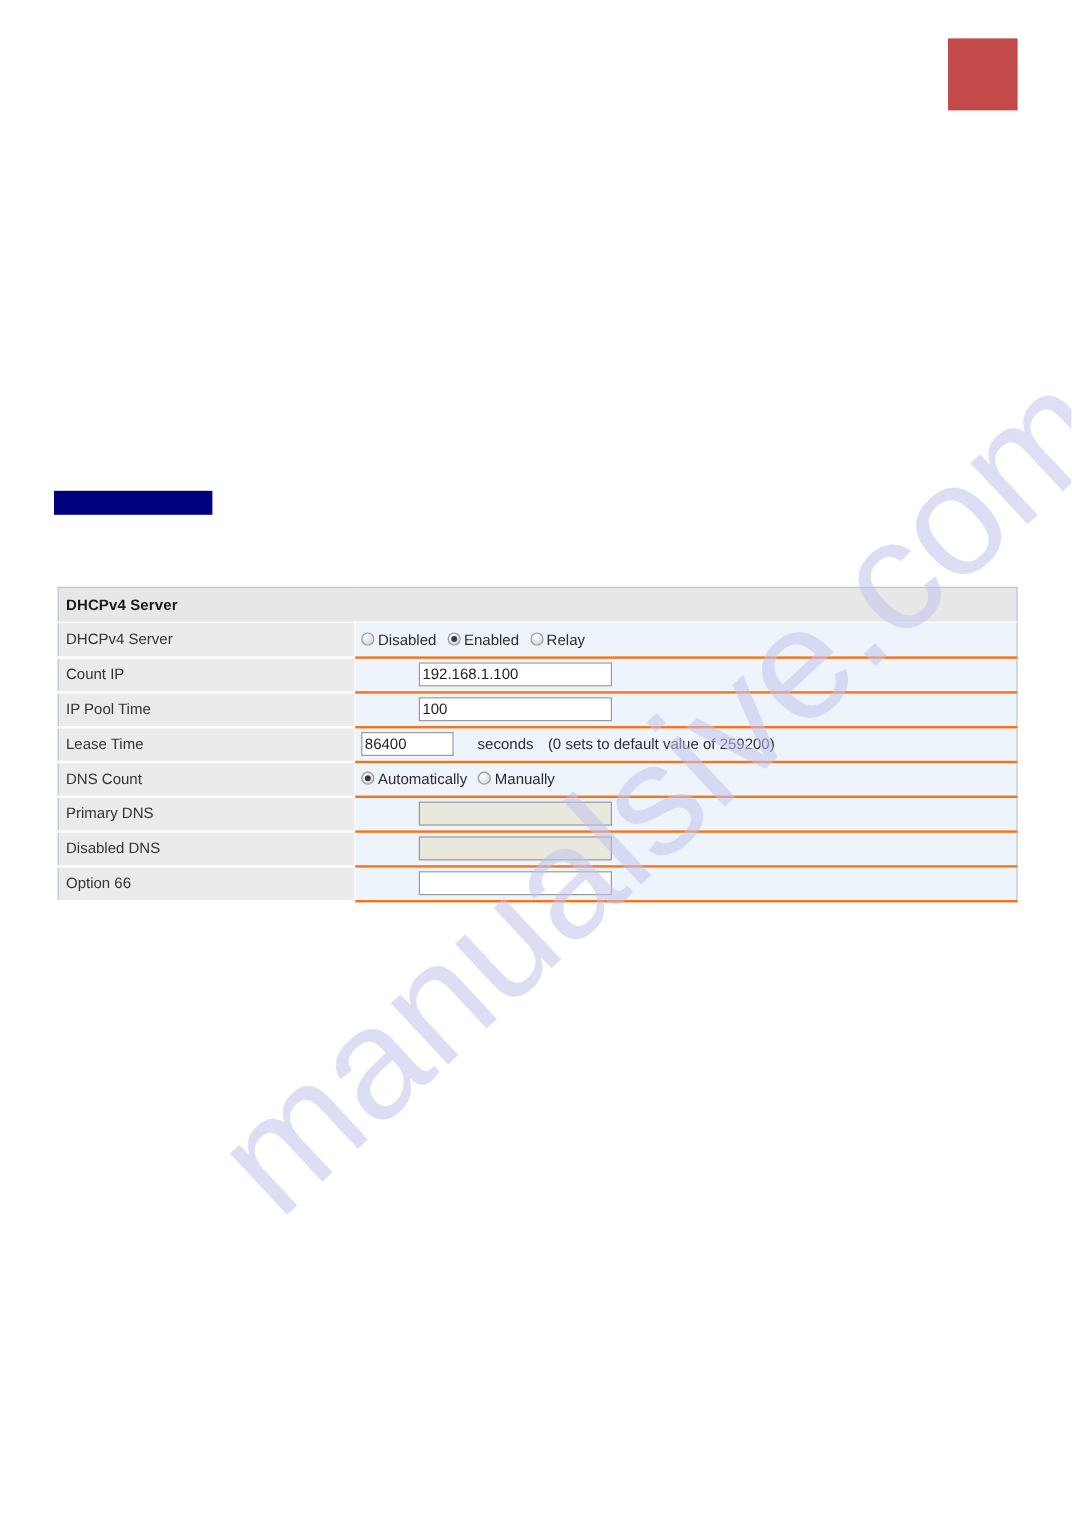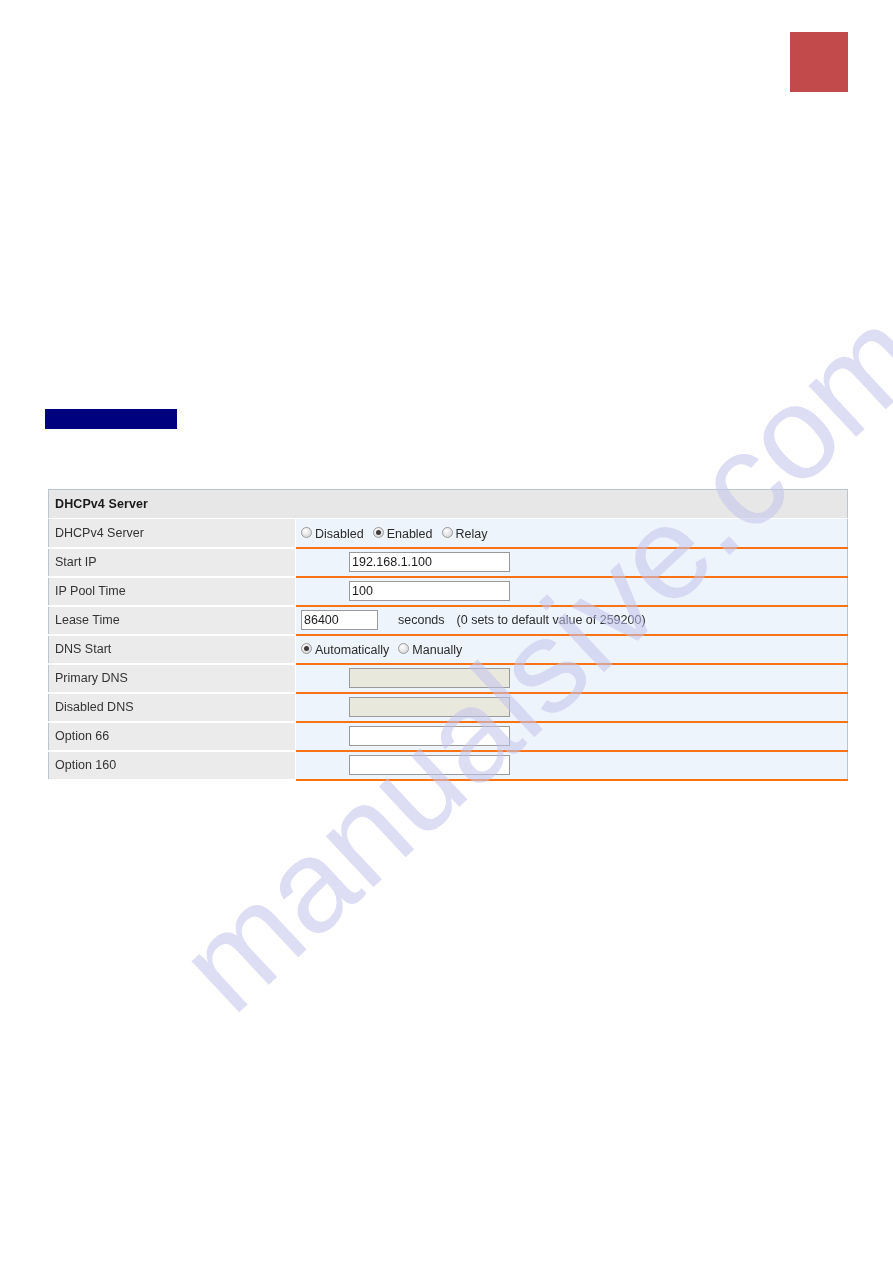--- a/index.html
+++ b/index.html
@@ -195,47 +195,43 @@
   <table id="settings-table">
     <tbody id="table-body">
       <tr class="section-head">
         <td colspan="2">DHCPv4 Server</td>
       </tr>
     <tr>
           <td class="label-cell">DHCPv4 Server</td>
           <td class="value-cell"><span class="radio-group"><label class="radio-opt"><span class="radio-dot"></span><span class="radio-label">Disabled</span></label><label class="radio-opt checked"><span class="radio-dot"></span><span class="radio-label">Enabled</span></label><label class="radio-opt"><span class="radio-dot"></span><span class="radio-label">Relay</span></label></span></td>
         </tr>
         <tr>
-          <td class="label-cell">Start IP</td>
+          <td class="label-cell">Count IP</td>
           <td class="value-cell"><input type="text" class="txt wide" value="192.168.1.100" style=""></td>
         </tr>
         <tr>
           <td class="label-cell">IP Pool Time</td>
           <td class="value-cell"><input type="text" class="txt wide" value="100" style=""></td>
         </tr>
         <tr>
           <td class="label-cell">Lease Time</td>
           <td class="value-cell"><input type="text" class="txt narrow" value="86400" style=""><span class="hint-text">seconds</span><span class="hint-text hint-note">(0 sets to default value of 259200)</span></td>
         </tr>
         <tr>
-          <td class="label-cell">DNS Start</td>
+          <td class="label-cell">DNS Count</td>
           <td class="value-cell"><span class="radio-group"><label class="radio-opt checked"><span class="radio-dot"></span><span class="radio-label">Automatically</span></label><label class="radio-opt"><span class="radio-dot"></span><span class="radio-label">Manually</span></label></span></td>
         </tr>
         <tr>
           <td class="label-cell">Primary DNS</td>
           <td class="value-cell"><input type="text" class="txt wide disabled" disabled="disabled" value="" style=""></td>
         </tr>
         <tr>
           <td class="label-cell">Disabled DNS</td>
           <td class="value-cell"><input type="text" class="txt wide disabled" disabled="disabled" value="" style=""></td>
         </tr>
         <tr>
           <td class="label-cell">Option 66</td>
           <td class="value-cell"><input type="text" class="txt wide" value="" style=""></td>
         </tr>
-        <tr>
-          <td class="label-cell">Option 160</td>
-          <td class="value-cell"><input type="text" class="txt wide" value="" style=""></td>
-        </tr>
       </tbody>
   </table>
 
 </div>
 
 </body></html>

